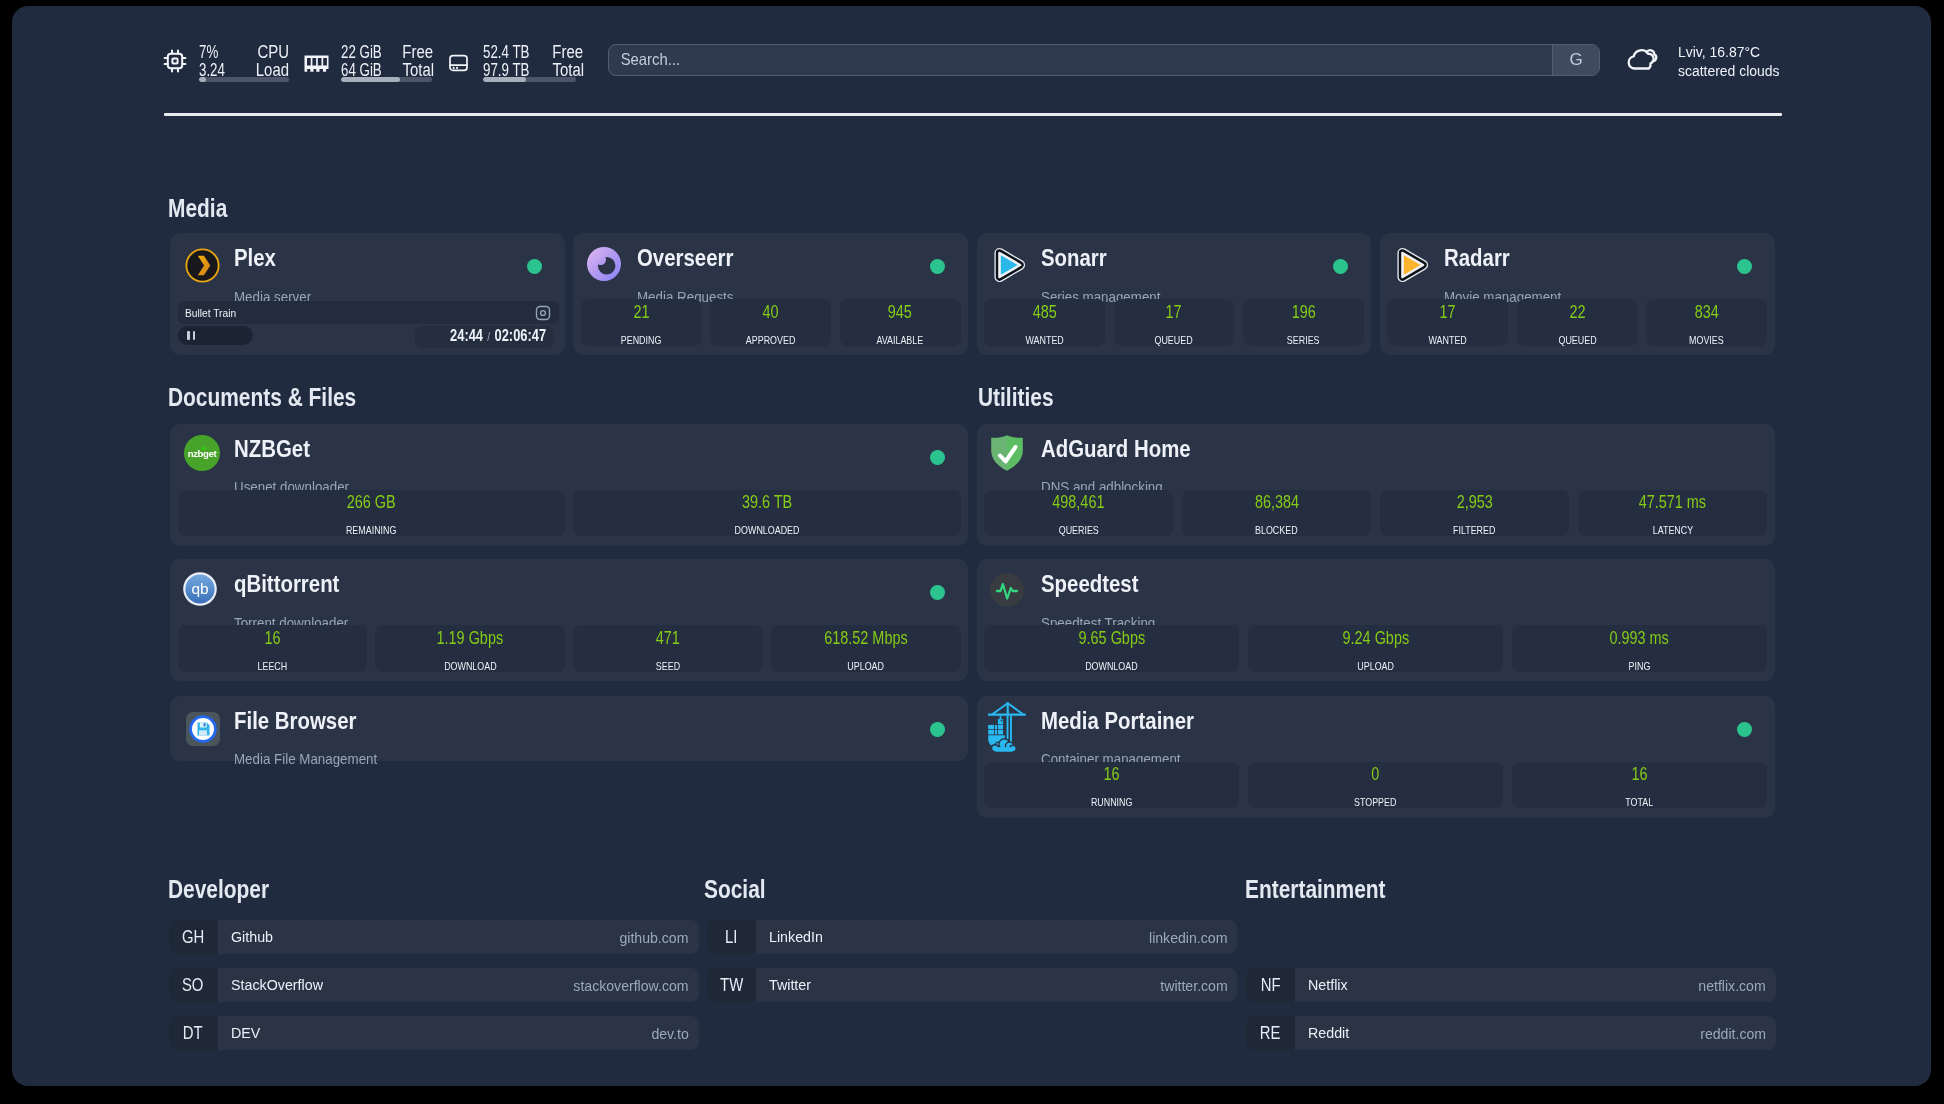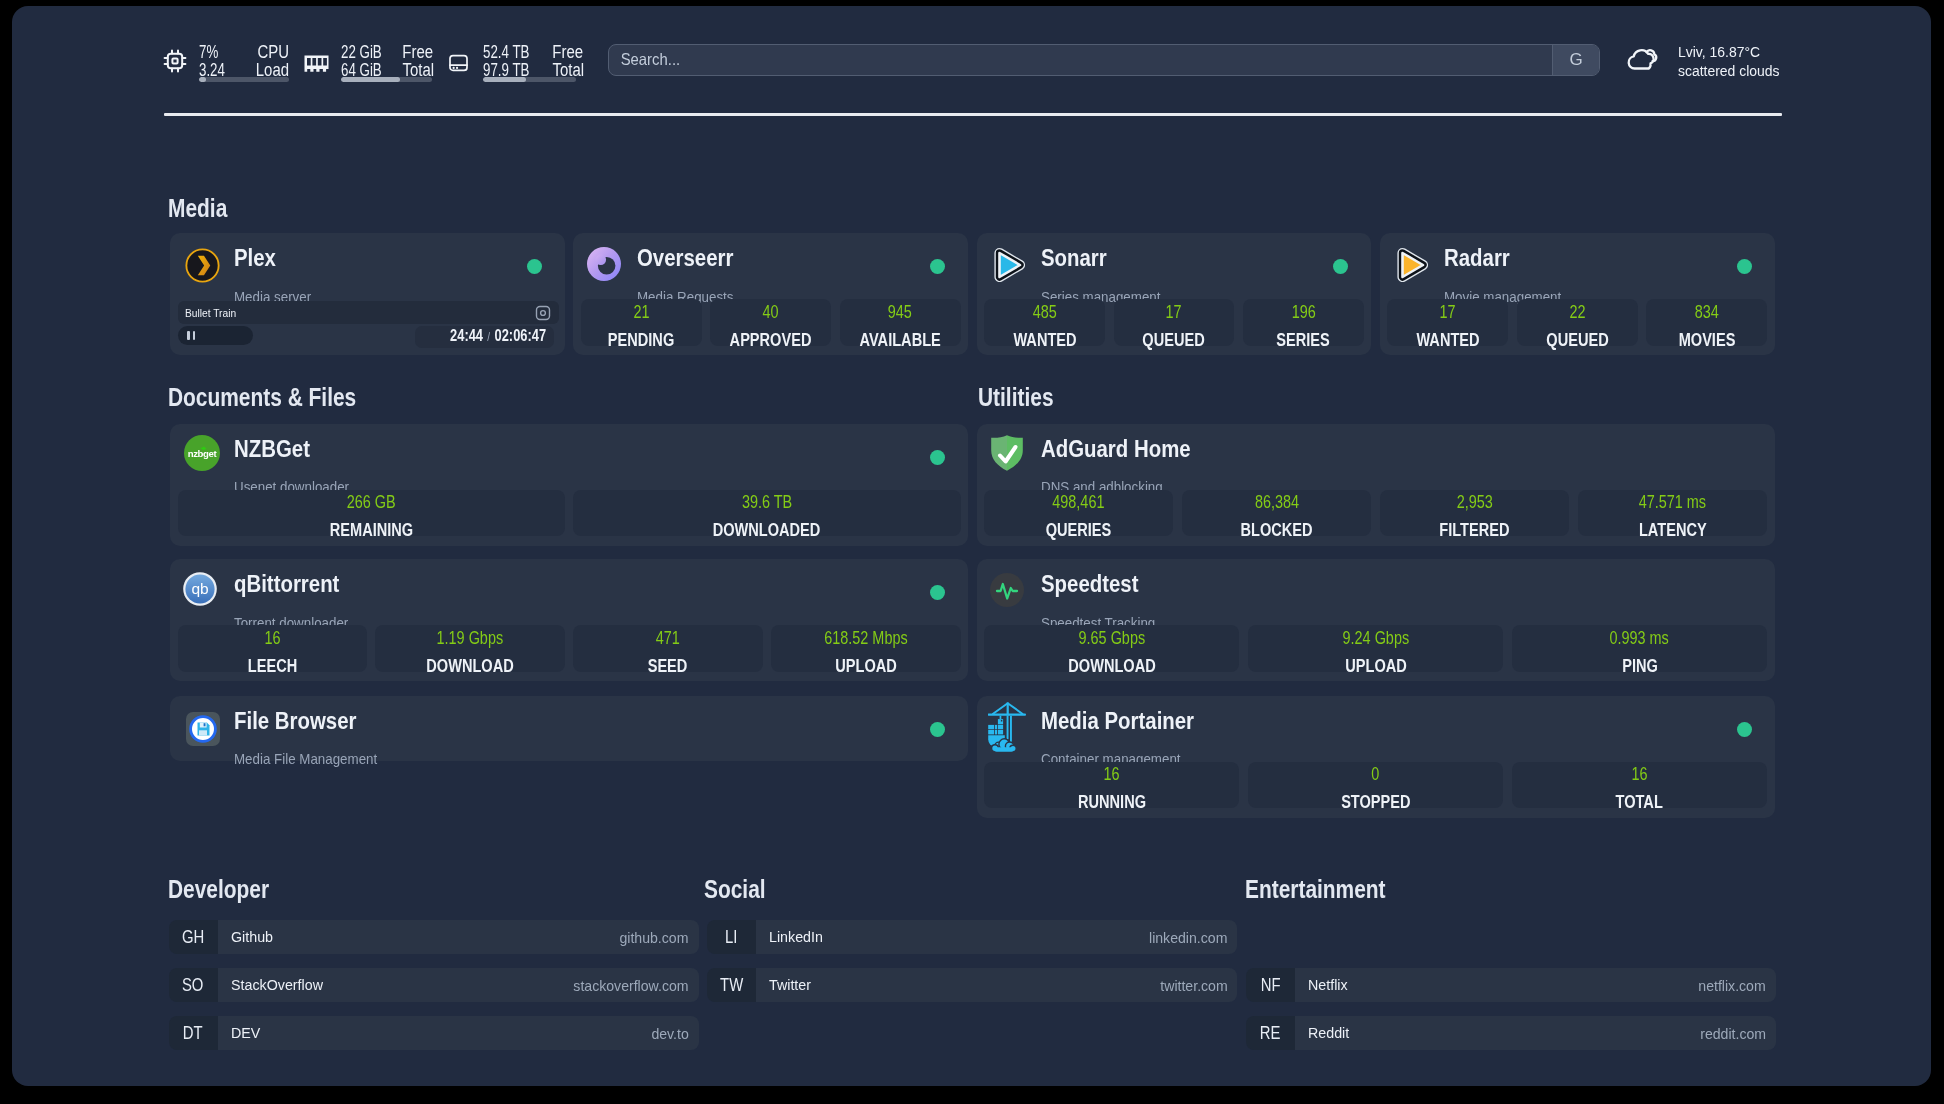--- a/index.html
+++ b/index.html
@@ -26,21 +26,21 @@
 .ctxt{position:absolute;left:64px;top:14px}
 .t{font-size:24px;font-weight:600;color:#eef2f8;line-height:21.5px}
 .t .tx{transform:scaleX(0.85)}
 .s{font-size:15px;color:#99a5b8;line-height:18px;margin-top:19px}
 .s .tx{transform:scaleX(0.89)}
 .dot{position:absolute;right:23px;top:26px;width:15px;height:15px;border-radius:50%;background:#2bc48f}
 .stats{position:absolute;left:7.5px;right:7.5px;top:66px;height:46.5px;display:flex;gap:8.6px}
 .st{flex:1;background:#242e40;border-radius:8px;display:flex;flex-direction:column;align-items:center;justify-content:center;padding-top:5.5px}
 .n{font-size:19px;color:#84cc16;line-height:19px}
 .n .txc{transform:scaleX(0.76)}
-.l{margin-top:11px;font-size:18px;font-weight:700;color:#eef2f7;line-height:17px}
+.l{margin-top:11px;font-size:11px;font-weight:400;color:#eef2f7;line-height:17px}
 .l .txc{transform:scaleX(0.81)}
 .bm{position:absolute;width:530px;height:34px;border-radius:8px;overflow:hidden;display:flex}
 .ab{width:49px;background:#1e2837;color:#e8edf5;font-size:17.5px;display:flex;align-items:center;justify-content:center}
 .ab .txc{transform:scaleX(0.85)}
 .nm{flex:1;background:#2a3445;color:#edf1f7;font-size:15.5px;display:flex;align-items:center;padding:0 10px 0 13px}
 .nm .tx{transform:scaleX(0.92)}
 .u{margin-left:auto;color:#9da9ba;font-size:15px}
 .u .txr{transform:scaleX(0.94)}
 .bullet{position:absolute;left:8px;top:68px;right:5.8px;height:23.2px;border-radius:6px;background:#232c3c;display:flex;align-items:center;color:#eef2f8;font-size:11px;padding:0 8px 0 7px}
 .bullet .tx{transform:scaleX(0.93)}

